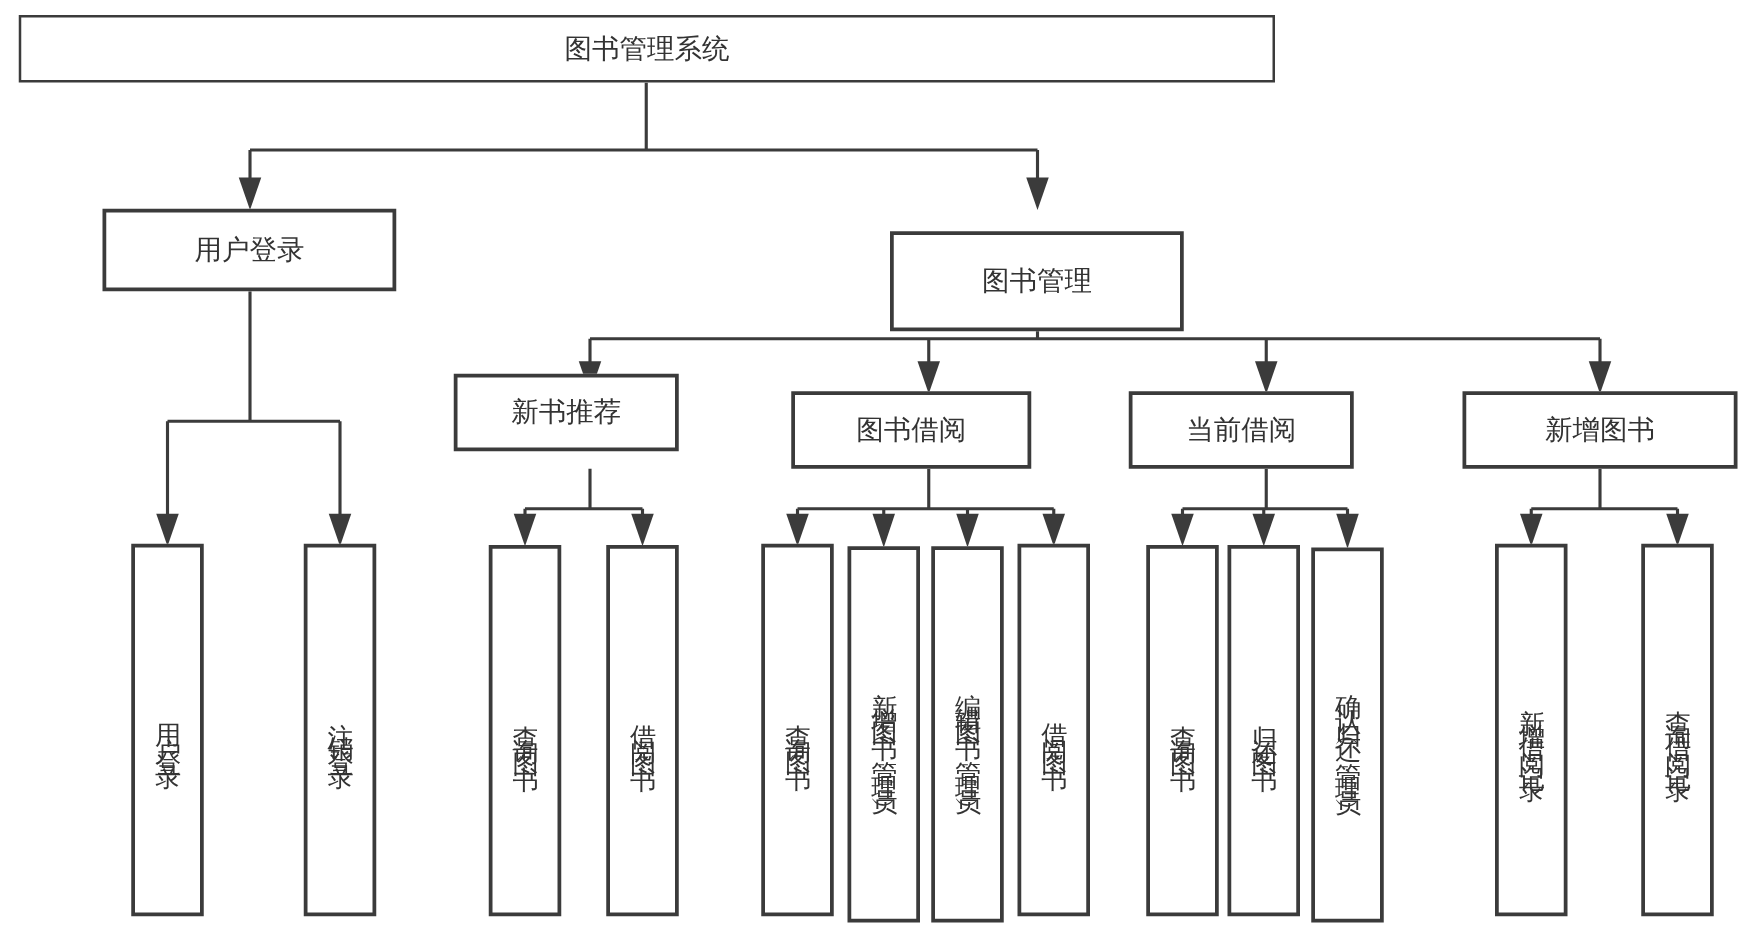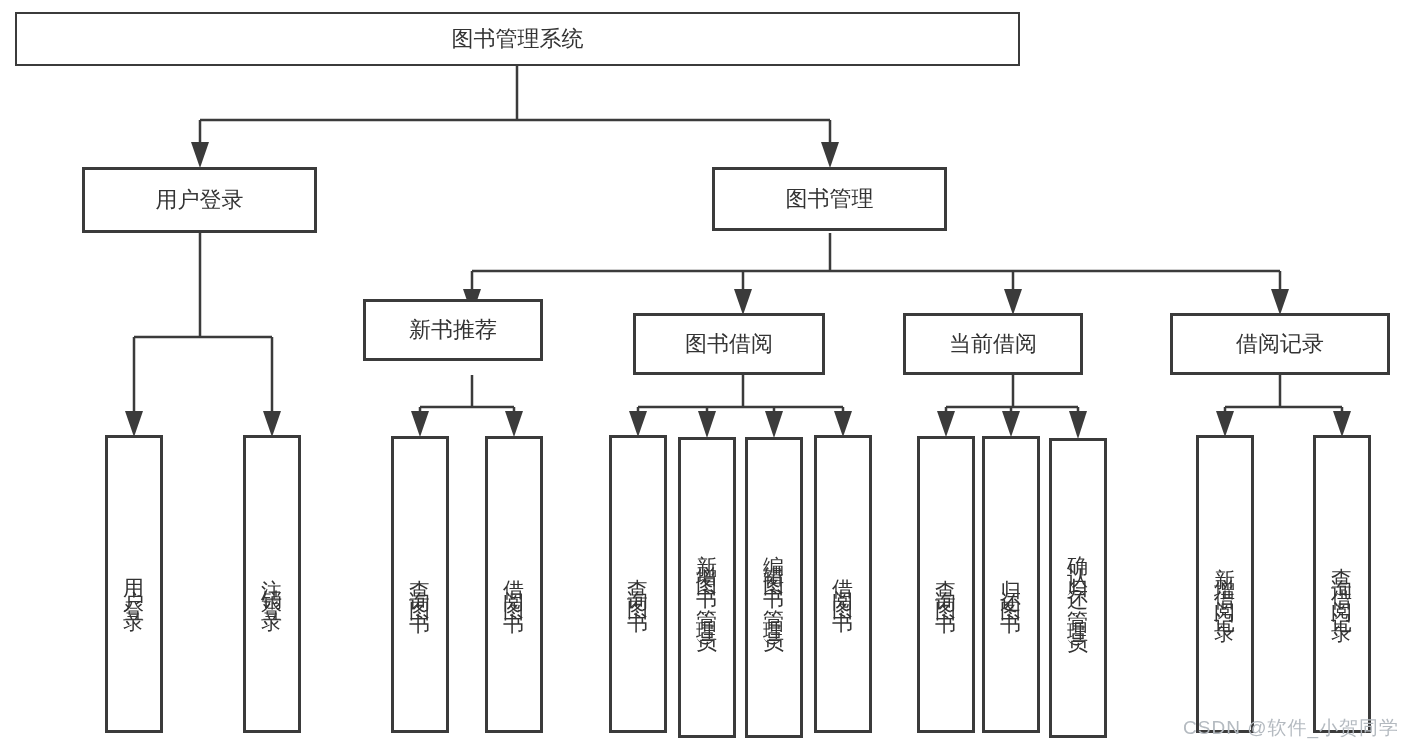--- a/index.html
+++ b/index.html
@@ -81,39 +81,38 @@
     <g>
       <path d="M1280,375 V407 M1225,407 H1342 M1225,407 V413 M1342,407 V413"></path>
       <polygon points="1216,411 1234,411 1225,437"></polygon>
       <polygon points="1333,411 1351,411 1342,437"></polygon>
     </g>
   </svg>
 
   <div class="box h root" style="left:15px;top:12px;width:1005px;height:54px">图书管理系统</div>
 
   <div class="box h" style="left:82px;top:167px;width:235px;height:66px">用户登录</div>
-  <div class="box h" style="left:712px;top:167px;width:235px;height:64px">图书管理</div>
+  <div class="box h" style="left:712px;top:185px;width:235px;height:80px">图书管理</div>
 
   <div class="box h" style="left:363px;top:299px;width:180px;height:62px">新书推荐</div>
   <div class="box h" style="left:633px;top:313px;width:192px;height:62px">图书借阅</div>
   <div class="box h" style="left:903px;top:313px;width:180px;height:62px">当前借阅</div>
-  <div class="box h" style="left:1170px;top:313px;width:220px;height:62px">借阅记录</div>
+  <div class="box h" style="left:1170px;top:313px;width:220px;height:62px">新增图书</div>
 
   <div class="box v" style="left:105px;top:435px;width:58px;height:298px">用户登录</div>
   <div class="box v" style="left:243px;top:435px;width:58px;height:298px">注销登录</div>
 
   <div class="box v" style="left:391px;top:436px;width:58px;height:297px">查询图书</div>
   <div class="box v" style="left:485px;top:436px;width:58px;height:297px">借阅图书</div>
 
   <div class="box v" style="left:609px;top:435px;width:58px;height:298px">查询图书</div>
   <div class="box v" style="left:678px;top:437px;width:58px;height:301px">新增图书（管理员）</div>
   <div class="box v" style="left:745px;top:437px;width:58px;height:301px">编辑图书（管理员）</div>
   <div class="box v" style="left:814px;top:435px;width:58px;height:298px">借阅图书</div>
 
   <div class="box v" style="left:917px;top:436px;width:58px;height:297px">查询图书</div>
   <div class="box v" style="left:982px;top:436px;width:58px;height:297px">归还图书</div>
   <div class="box v" style="left:1049px;top:438px;width:58px;height:300px">确认归还（管理员）</div>
 
   <div class="box v" style="left:1196px;top:435px;width:58px;height:298px">新增借阅记录</div>
   <div class="box v" style="left:1313px;top:435px;width:58px;height:298px">查询借阅记录</div>
 
-  <div class="watermark">CSDN @软件_小贺同学</div>
 </div>
 
 </body></html>

